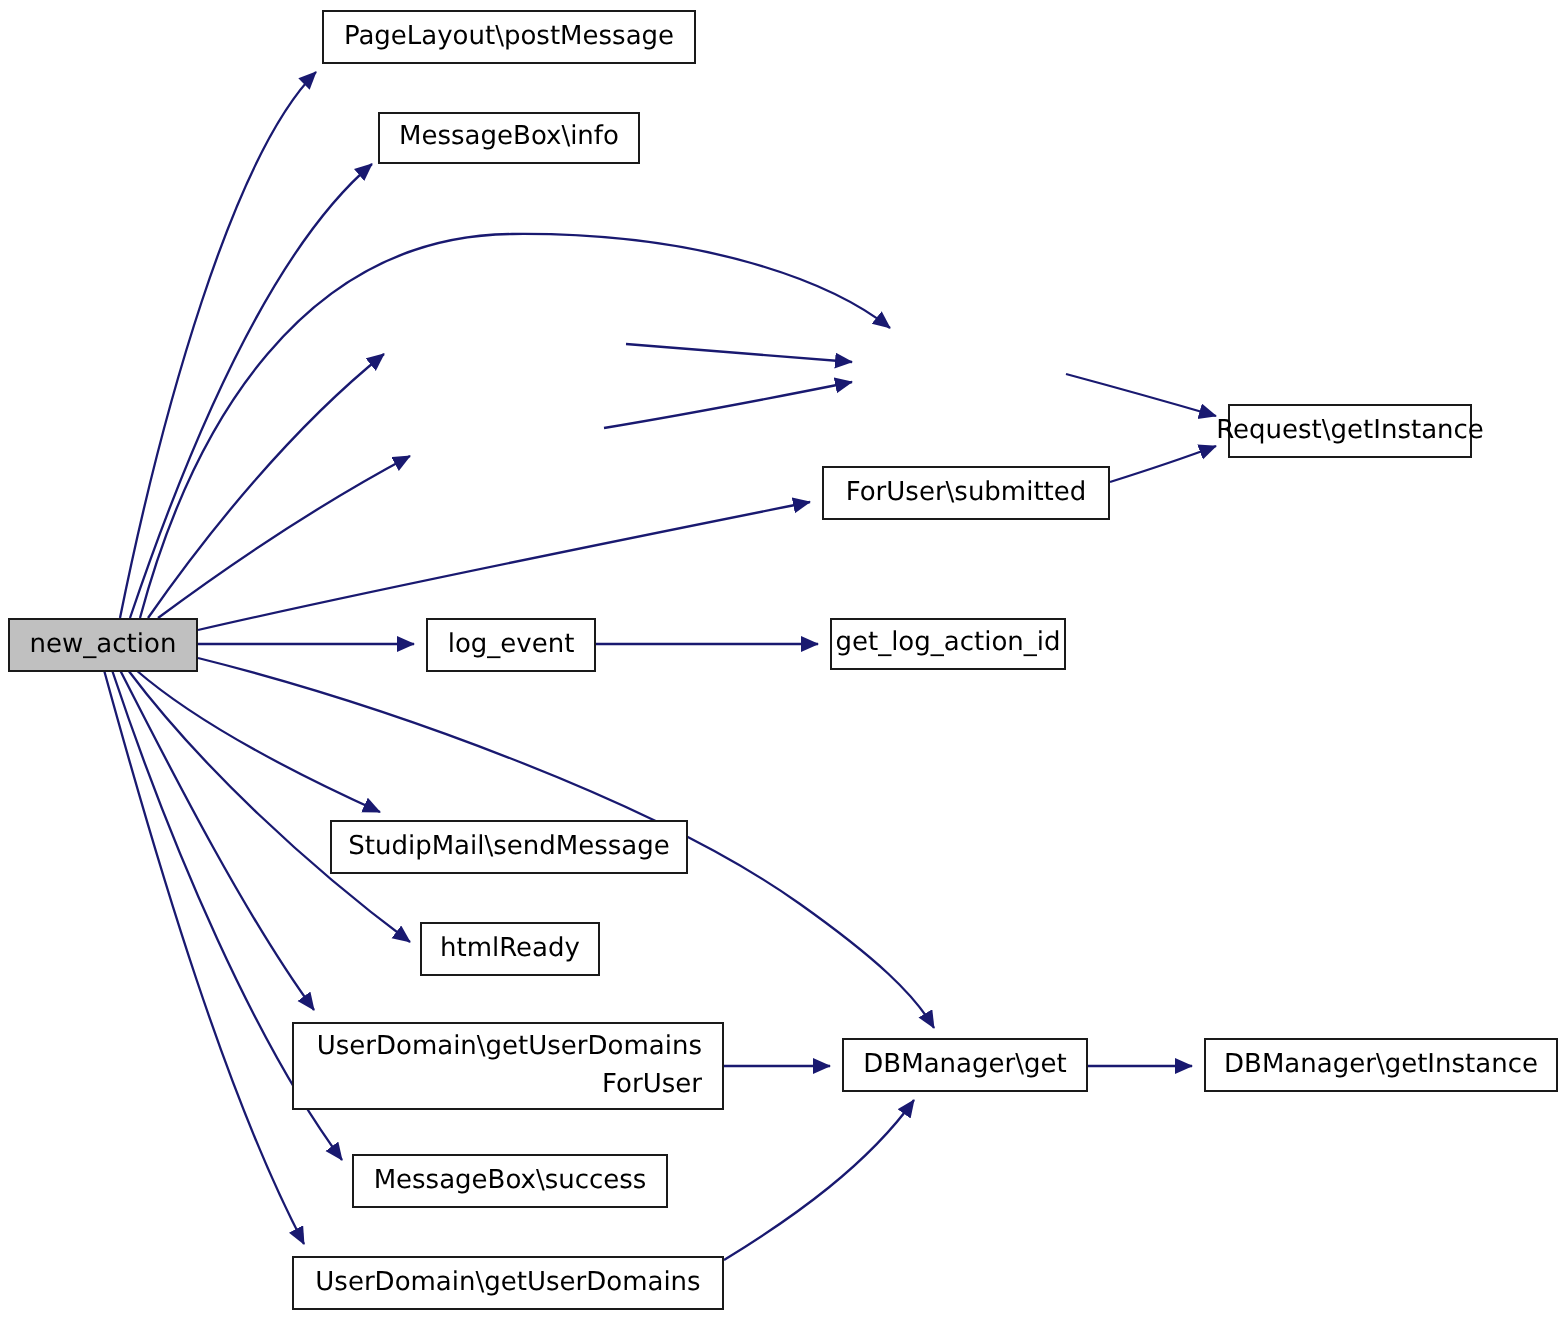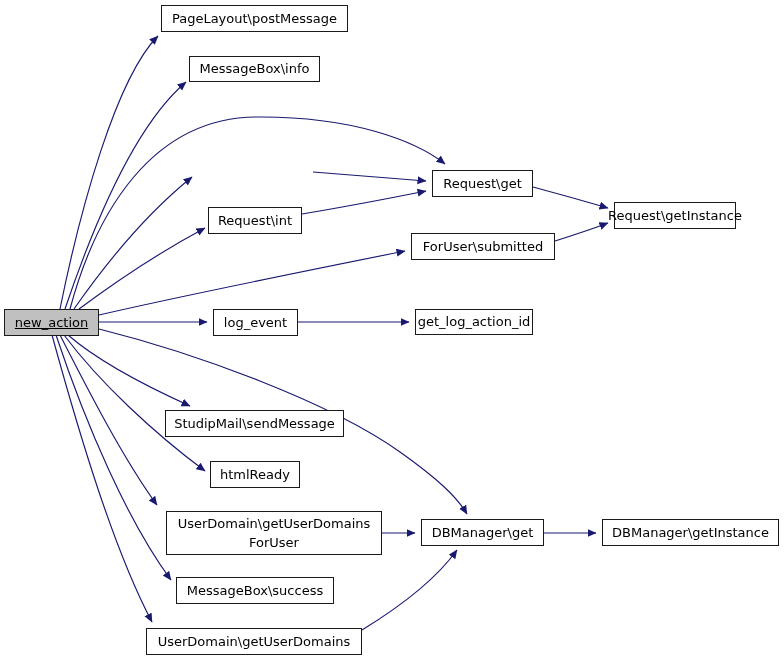--- a/index.html
+++ b/index.html
@@ -25,26 +25,26 @@
     position:absolute;
     box-sizing:border-box;
     background:var(--node-fill);
     border:1px solid var(--node-border);
     color:var(--text);
     font-size:13px;
     line-height:18px;
     display:flex;
     align-items:center;
     justify-content:center;
-    text-align:center;
+    text-align:right;
     white-space:nowrap;
     cursor:pointer;
   }
-  .node.multiline{white-space:normal;padding:2px 10px;line-height:19px;margin-left:20px;}
-  .node.highlight{background:var(--highlight-fill);cursor:default;text-decoration:underline;}
+  .node.multiline{white-space:normal;padding:2px 10px;line-height:19px;}
+  .node.highlight{background:var(--highlight-fill);cursor:default;}
 </style>
 </head>
 <body>
 
 <div class="canvas">
 
   <svg class="edges" width="784" height="661" viewBox="0 0 784 661" xmlns="http://www.w3.org/2000/svg">
     <defs>
       <marker id="ah" markerWidth="10" markerHeight="9" refX="8.5" refY="4" orient="auto" markerUnits="userSpaceOnUse">
         <path class="ah" d="M0,0 L9,4 L0,8 z"></path>
@@ -73,23 +73,21 @@
     <path class="edge" marker-end="url(#ah)" d="M 544,533 L 596,533"></path>
   </svg>
 
   <div class="node highlight" style="left:4px;top:309px;width:95px;height:27px">new_action</div>
 
   <div class="node" style="left:161px;top:5px;width:187px;height:27px">PageLayout\postMessage</div>
 
   <div class="node" style="left:189px;top:56px;width:131px;height:26px">MessageBox\info</div>
 
 
-  <div class="node" style="left:208px;top:207px;width:94px;height:27px">Request\int</div>
 
-  <div class="node" style="left:432px;top:170px;width:101px;height:27px">Request\get</div>
 
   <div class="node" style="left:614px;top:202px;width:122px;height:27px">Request\getInstance</div>
 
   <div class="node" style="left:411px;top:233px;width:144px;height:27px">ForUser\submitted</div>
 
   <div class="node" style="left:213px;top:309px;width:85px;height:27px">log_event</div>
 
   <div class="node" style="left:415px;top:309px;width:118px;height:26px">get_log_action_id</div>
 
   <div class="node" style="left:165px;top:410px;width:179px;height:27px">StudipMail\sendMessage</div>

